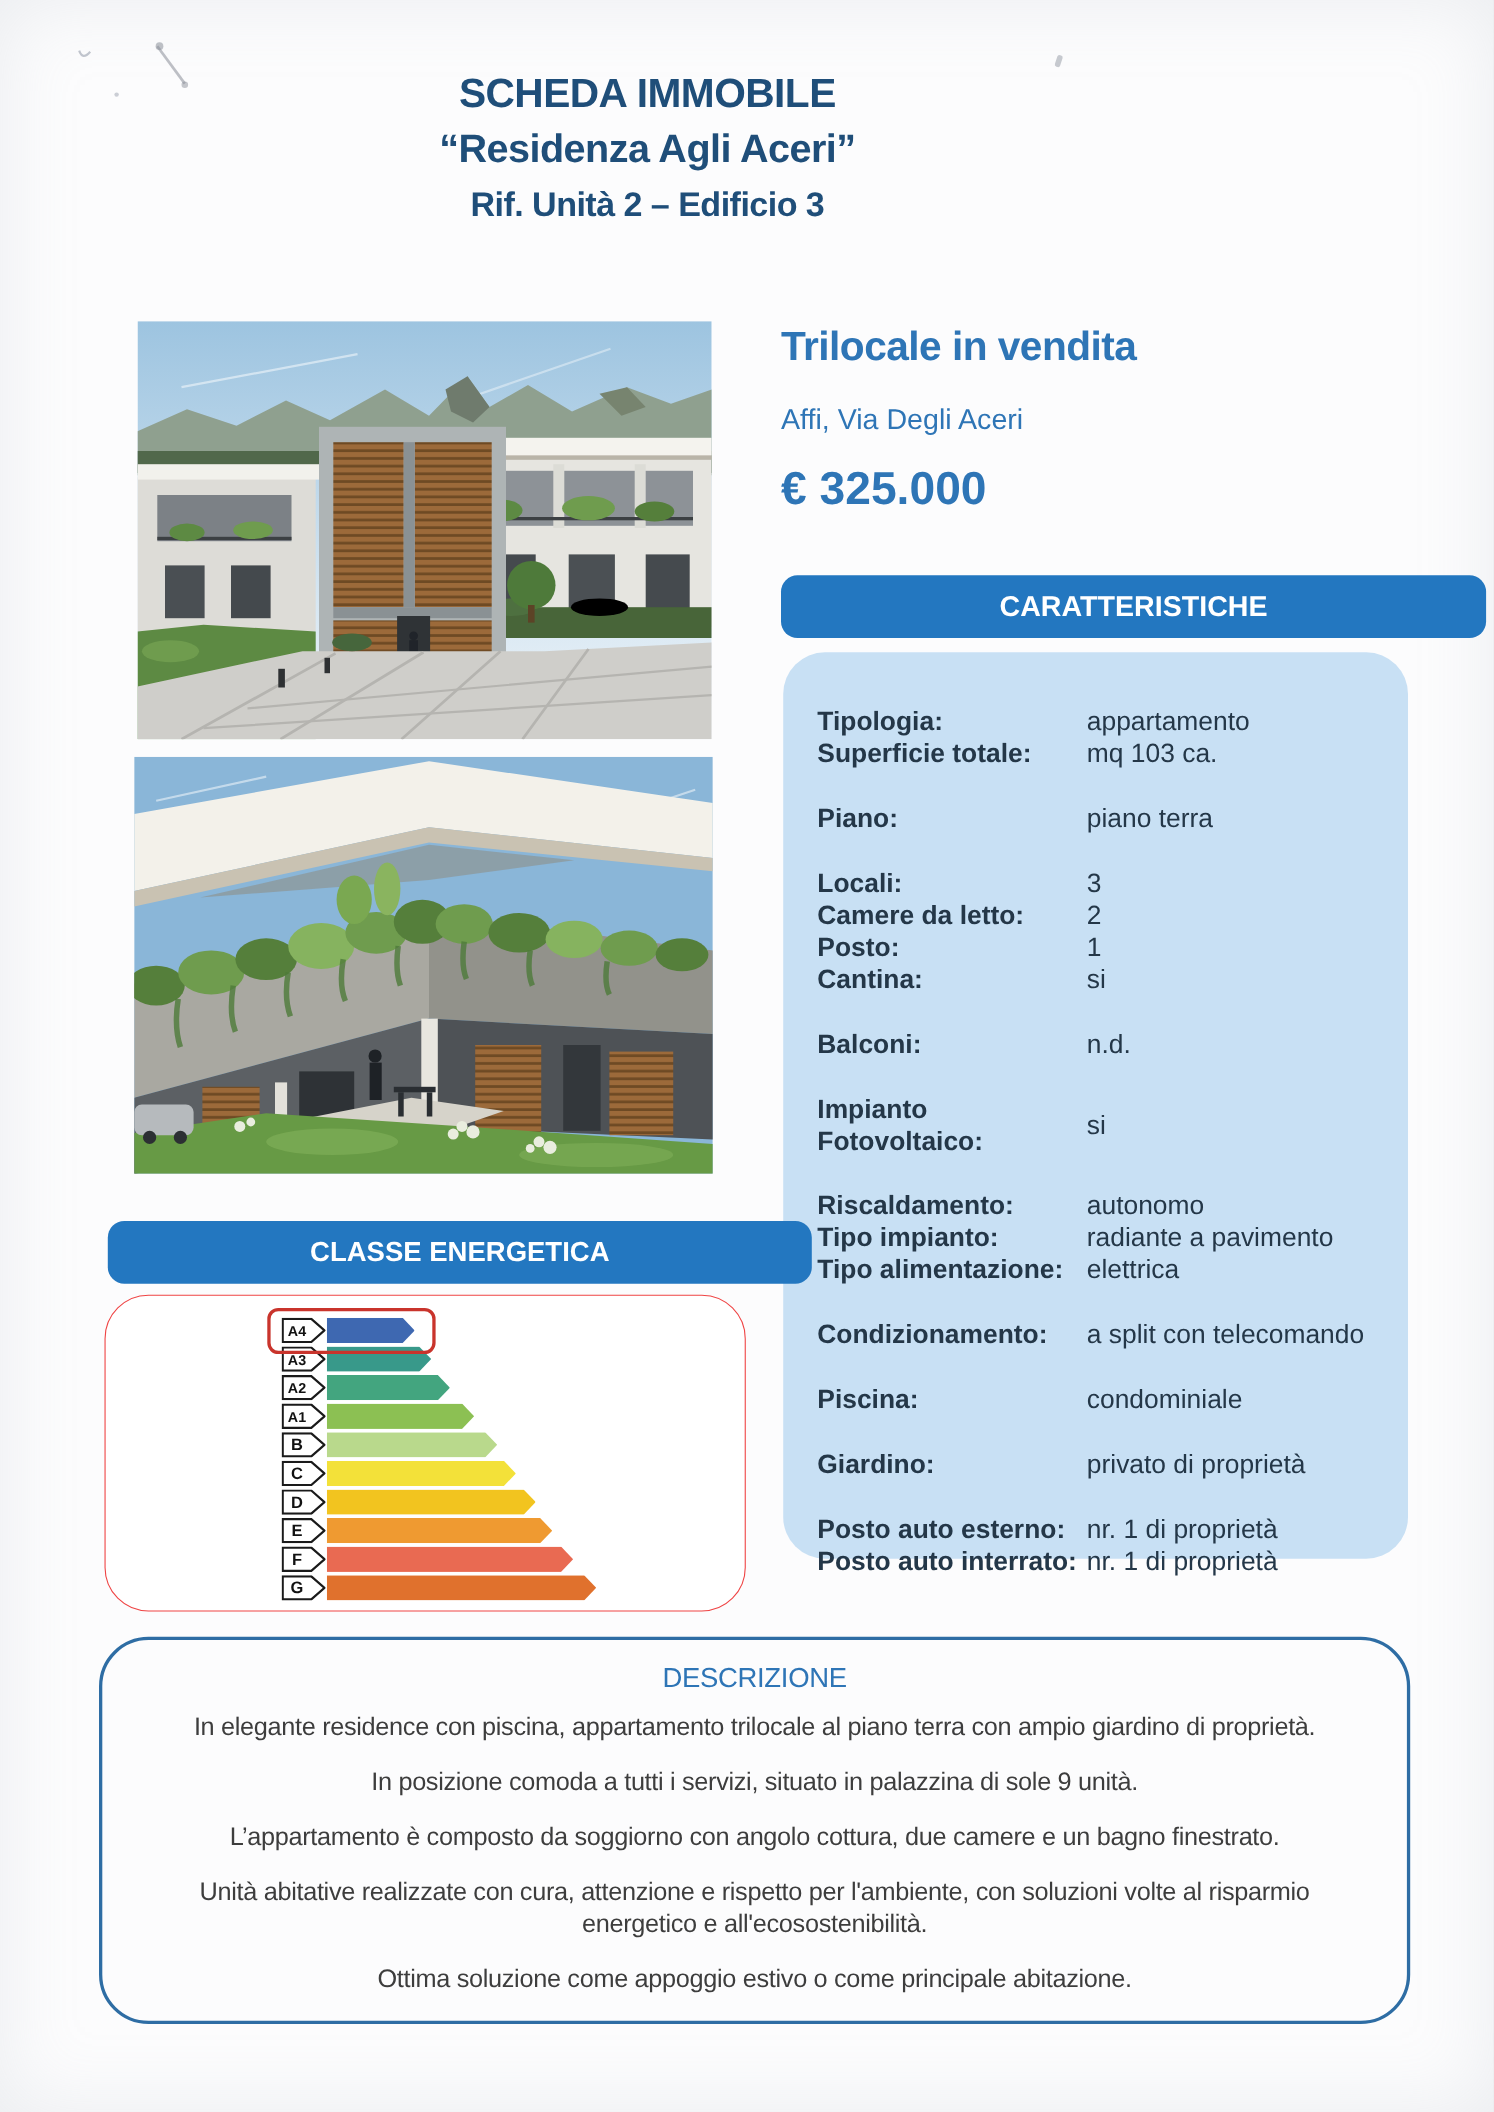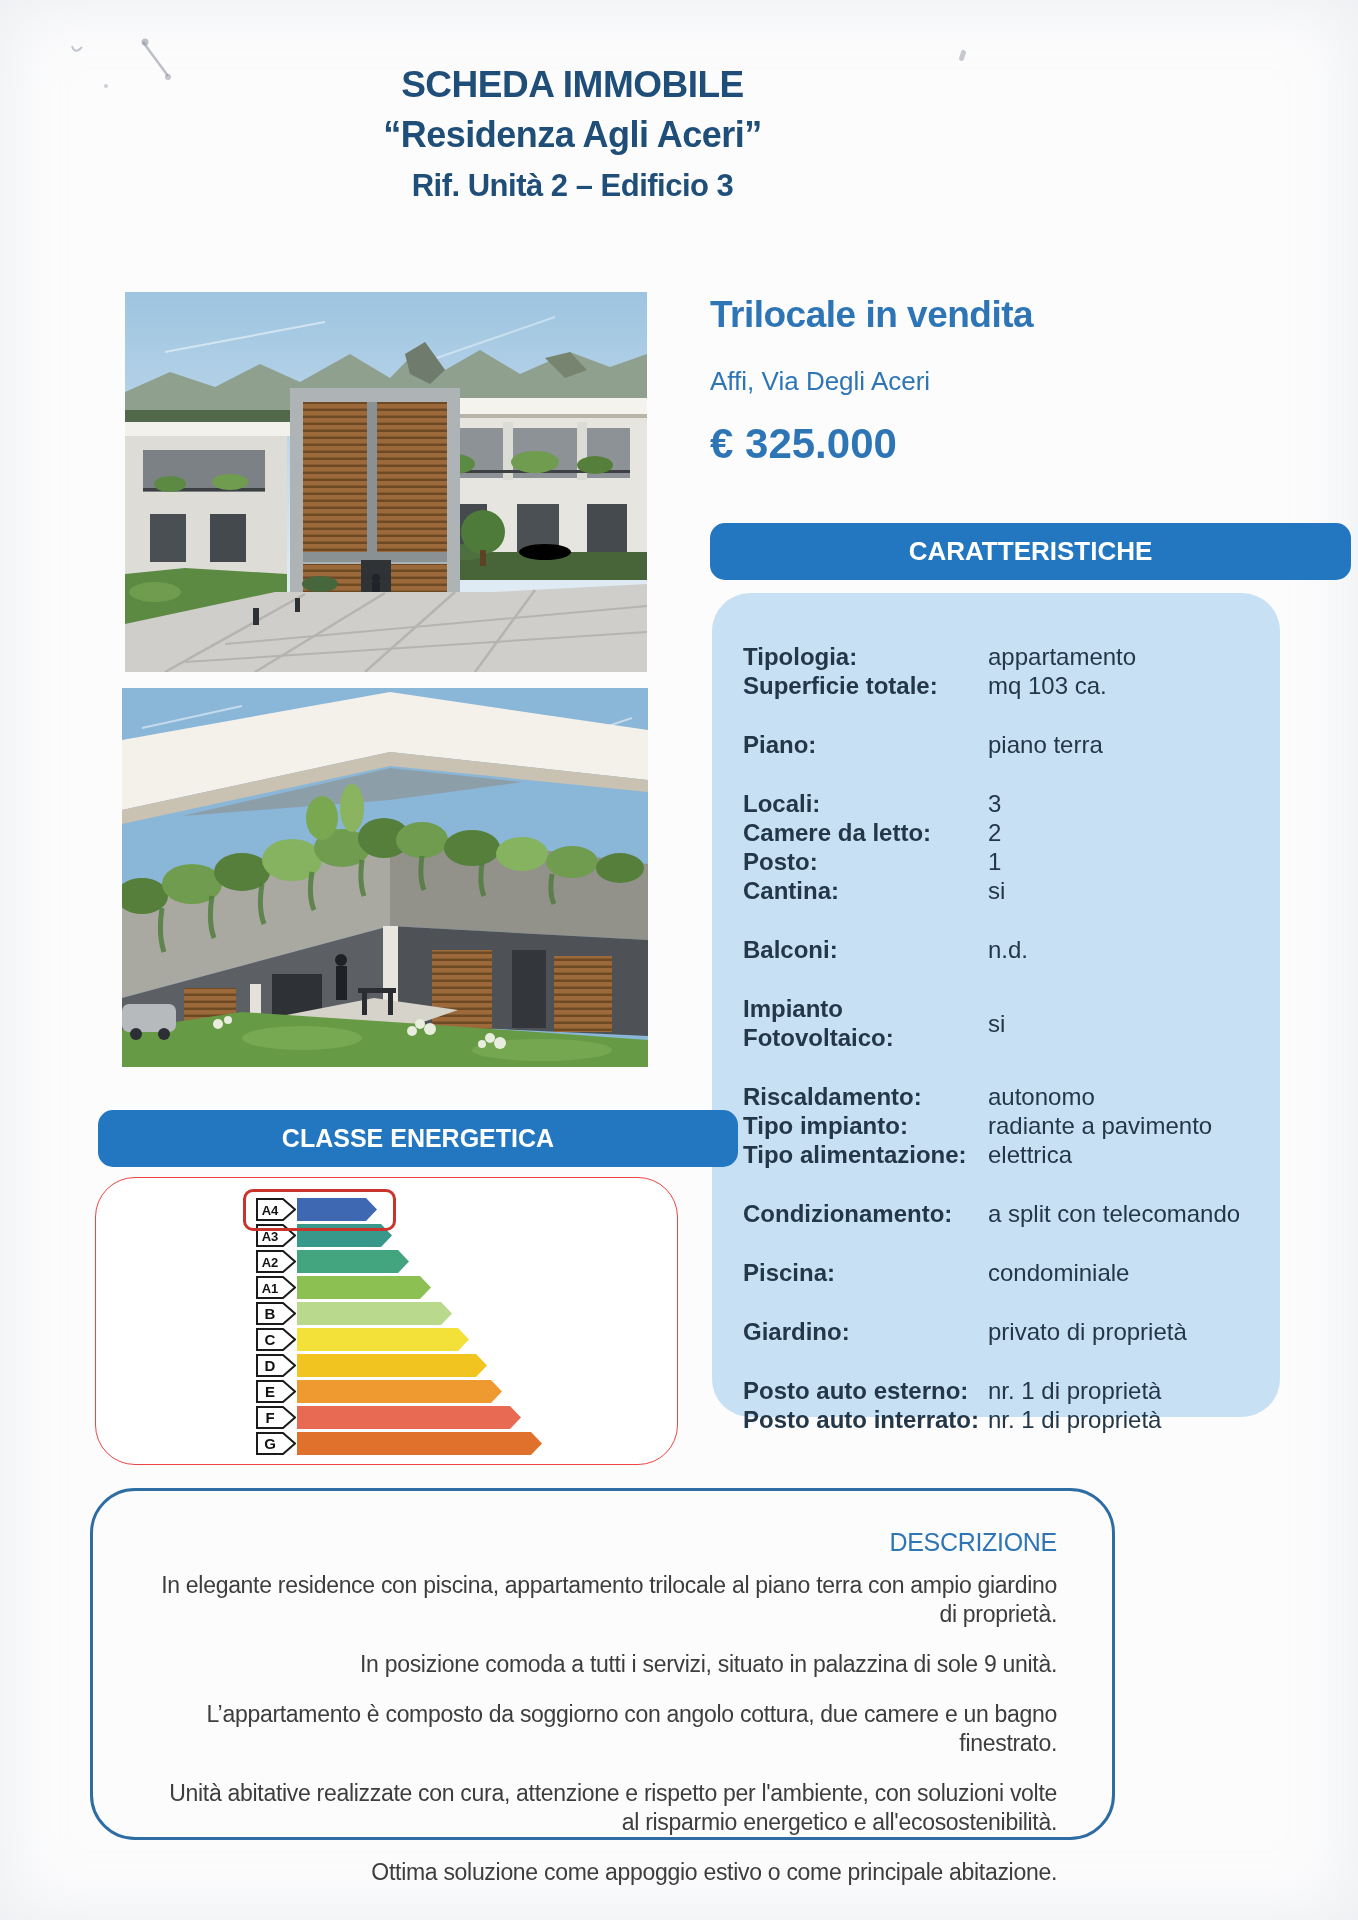--- a/index.html
+++ b/index.html
@@ -1,20 +1,20 @@
 <!DOCTYPE html>
 <html><head>
 <meta charset="utf-8">
 <style>
   html,body{margin:0;padding:0;background:#e8e8ea;}
   .page{position:relative;width:1358px;height:1920px;background:#fcfcfd;overflow:hidden;
         font-family:"Liberation Sans",sans-serif;color:#243748;
         box-shadow:inset 0 0 70px rgba(175,180,192,.22);}
   
-  .title-line{position:absolute;left:0;width:1145px;text-align:center;color:#1f4e79;
+  .title-line{position:absolute;left:16px;width:1145px;text-align:center;color:#1f4e79;
               font-weight:bold;letter-spacing:-0.5px;}
   .t1{top:64px;font-size:37px;}
   .t2{top:114px;font-size:36px;}
   .t3{top:168px;font-size:31px;}
   
   .photo{position:absolute;display:block;}
   .photo1{left:125px;top:292px;}
   .photo2{left:122px;top:688px;}
   
   .headline{position:absolute;left:710px;top:294px;font-size:37px;font-weight:bold;
@@ -37,23 +37,23 @@
   .energy-box{position:absolute;left:95px;top:1177px;width:583px;height:288px;
               box-sizing:border-box;border:1px solid #ef4444;border-radius:40px;background:#ffffff;}
   .energy-rows{position:absolute;left:160px;top:20px;}
   .energy-row{display:flex;align-items:stretch;height:23px;margin-bottom:3px;}
   .etag{flex:0 0 40px;}
   .ebar{height:23px;margin-left:1px;
         clip-path:polygon(0 0,calc(100% - 11px) 0,100% 50%,calc(100% - 11px) 100%,0 100%);}
   .energy-highlight{position:absolute;left:147px;top:11px;width:147px;height:36px;
         border:3px solid #c9342c;border-radius:10px;}
   
-  .desc-box{position:absolute;left:90px;top:1488px;width:1025px;height:352px;
+  .desc-box{position:absolute;left:90px;top:1488px;width:1192px;height:352px;
             box-sizing:border-box;border:3px solid #2e6da4;border-radius:45px;
-            padding:16px 55px;text-align:right;}
+            padding:0 55px;text-align:center;}
   .desc-header{margin-top:21px;margin-bottom:14px;font-size:25px;color:#2e75b6;
                letter-spacing:-0.3px;}
   .desc-p{margin:0 0 21px 0;font-size:23px;line-height:29px;color:#3d3d3d;letter-spacing:-0.3px;}
   
   .scan-marks{position:absolute;left:10px;top:20px;}
   .scan-speck{position:absolute;left:960px;top:50px;width:5px;height:11px;
               background:#9aa0aa;opacity:.55;border-radius:2px;transform:rotate(18deg);}
 </style>
 </head>
 <body>

